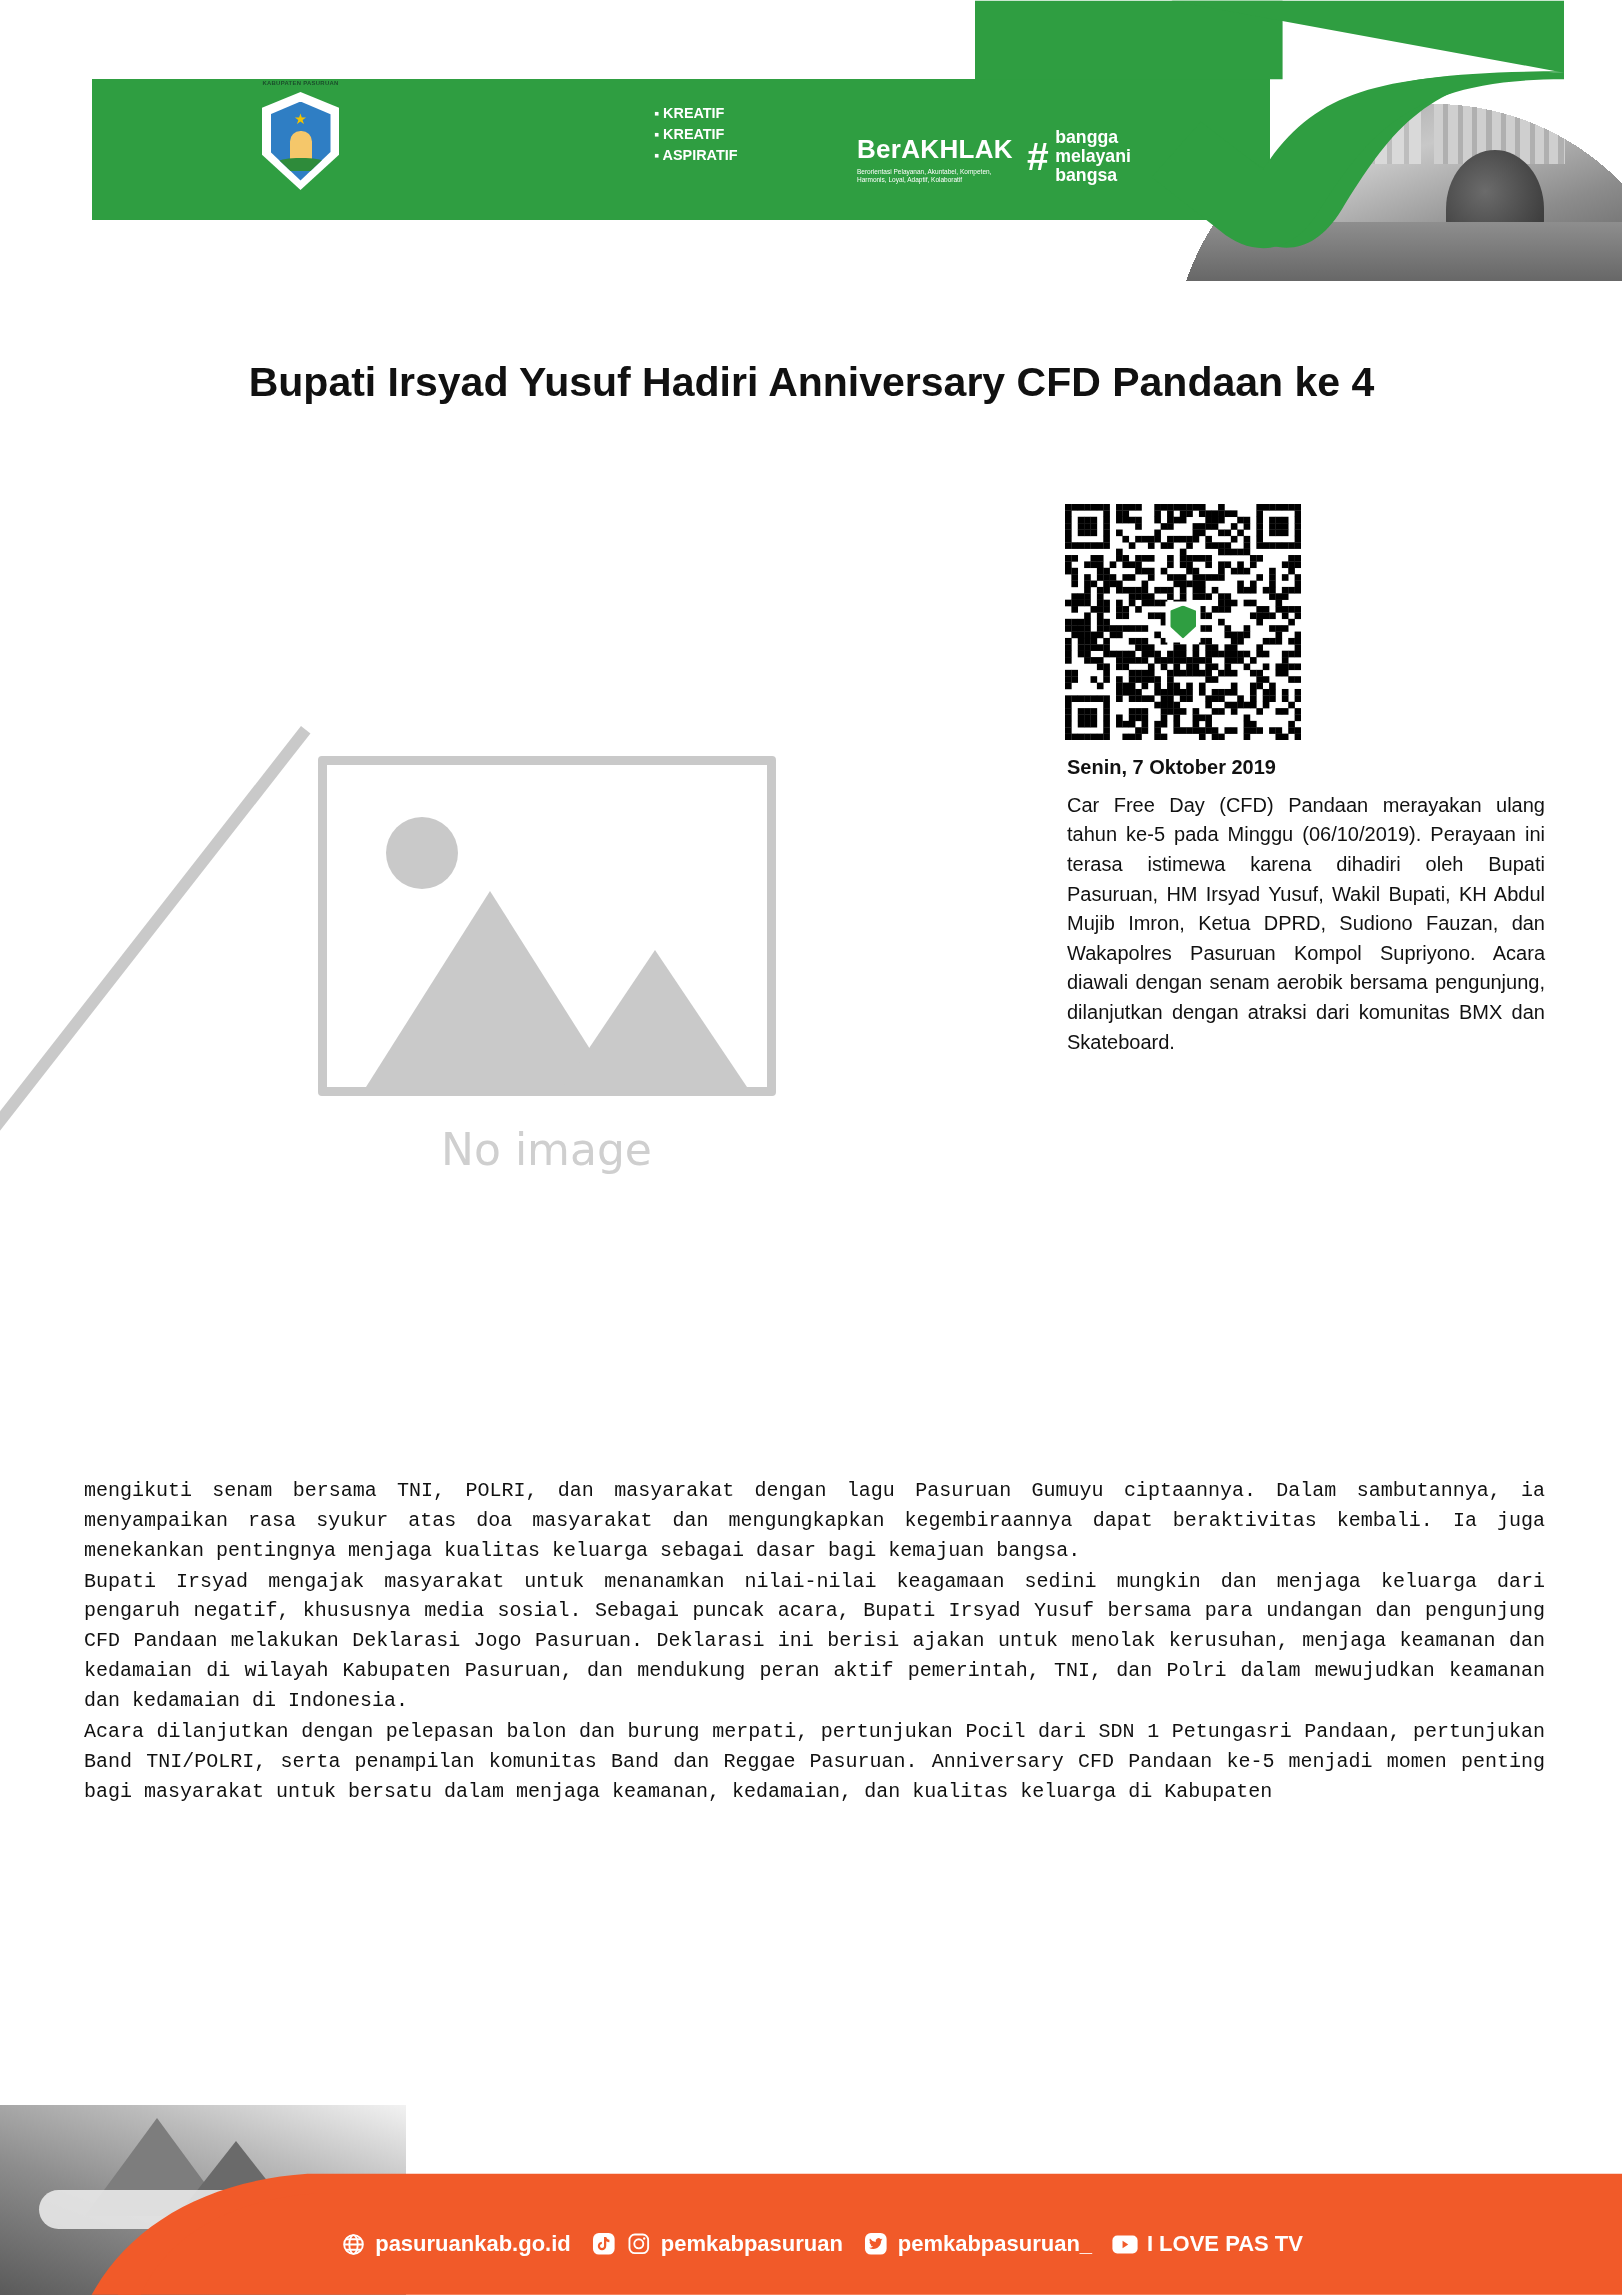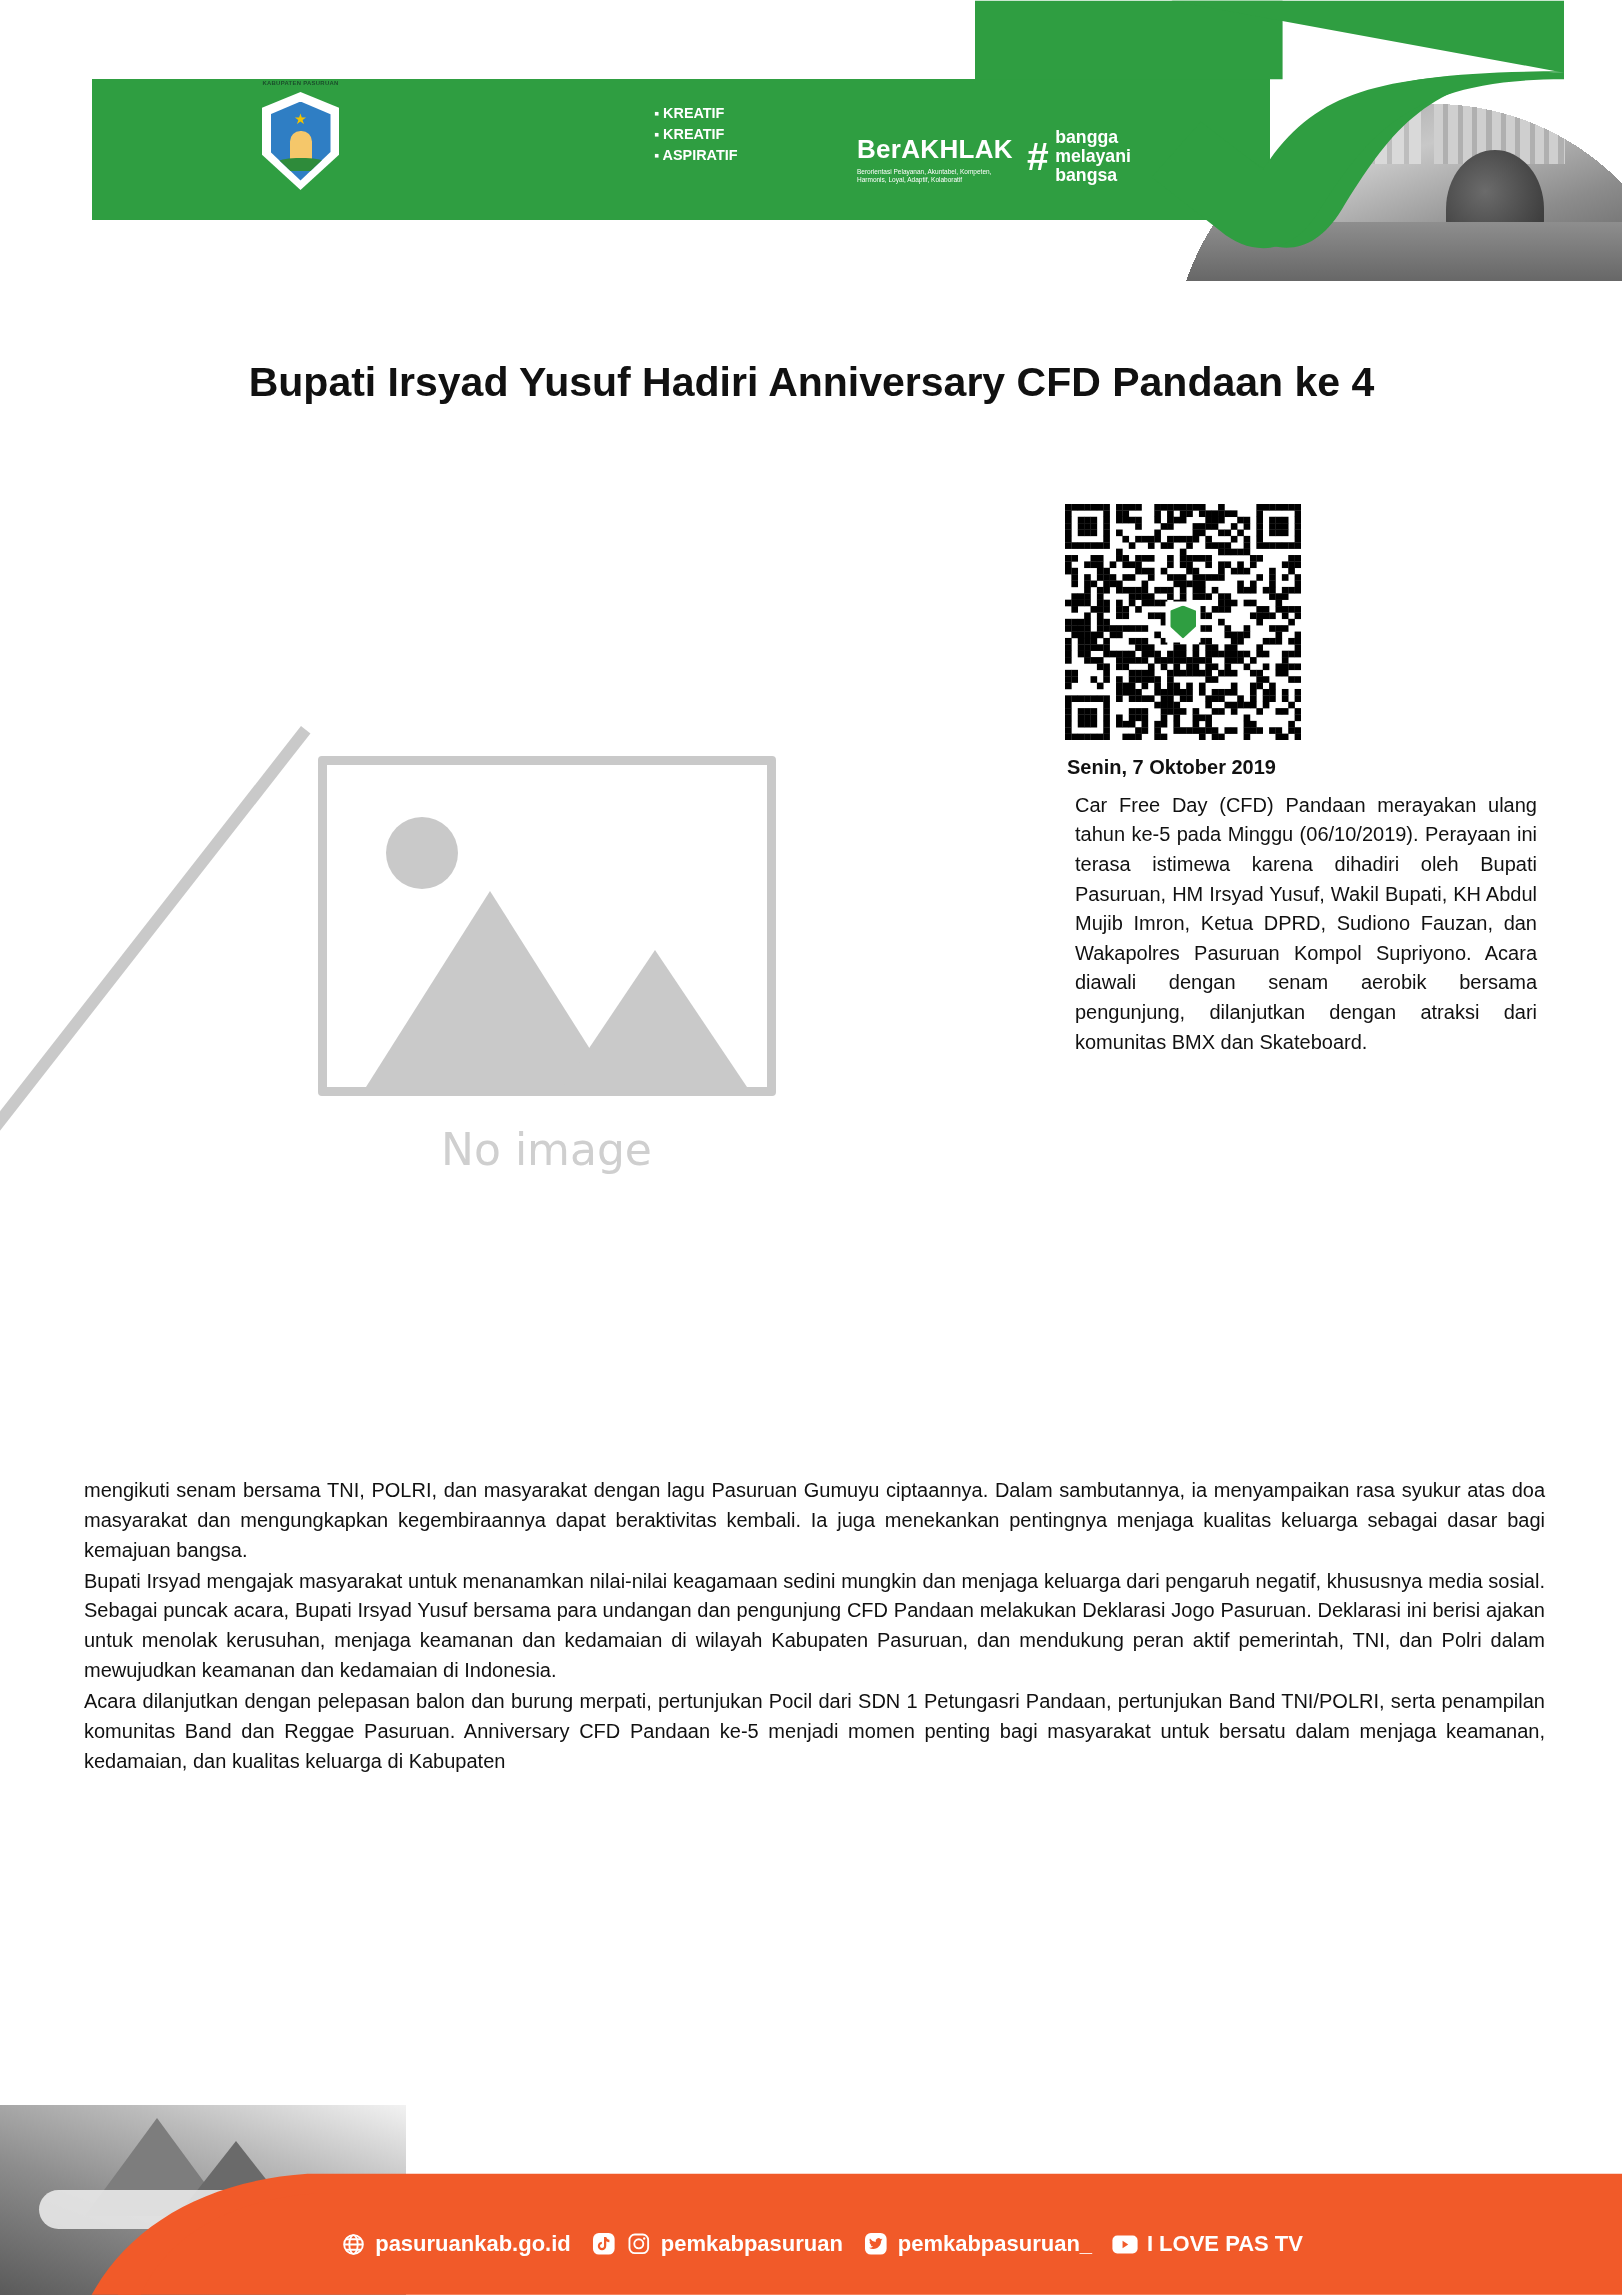--- a/index.html
+++ b/index.html
@@ -242,37 +242,38 @@
     left: 1067px; top: 756px;
     width: 478px;
   }
   .dateline {
     font-size: 20px;
     font-weight: bold;
     color: #111111;
     margin-bottom: 11.8px;
   }
   .col-right p {
-    margin: 8px;
+    margin: 0;
     font-size: 20px;
     line-height: 1.48;
     text-align: justify;
     color: #111111;
   }
   .fulltext {
     position: absolute;
     left: 84px; top: 1476px;
     width: 1461px;
   }
   .fulltext p {
     margin: 0 0 1.3px 0;
     font-size: 20px;
     line-height: 1.49;
     text-align: justify;
     color: #111111;
+    font-family: Liberation Mono, monospace;
   }
 
   
   .footer {
     position: absolute;
     left: 0; bottom: 0;
     width: 1623px; height: 190px;
   }
   .footer-photo {
     position: absolute;

